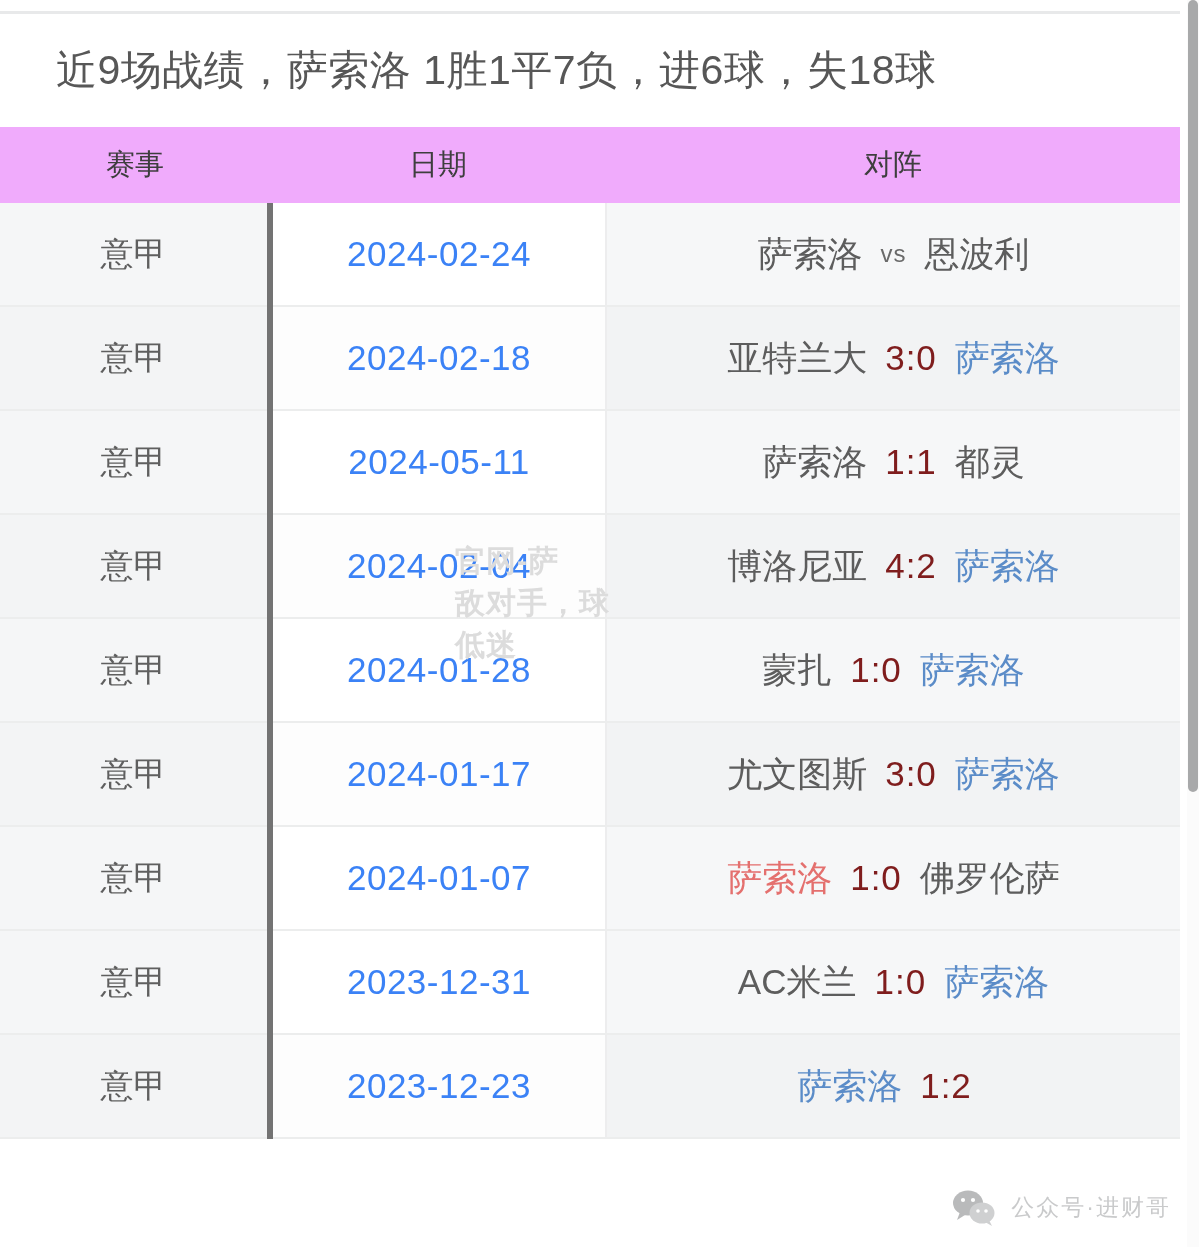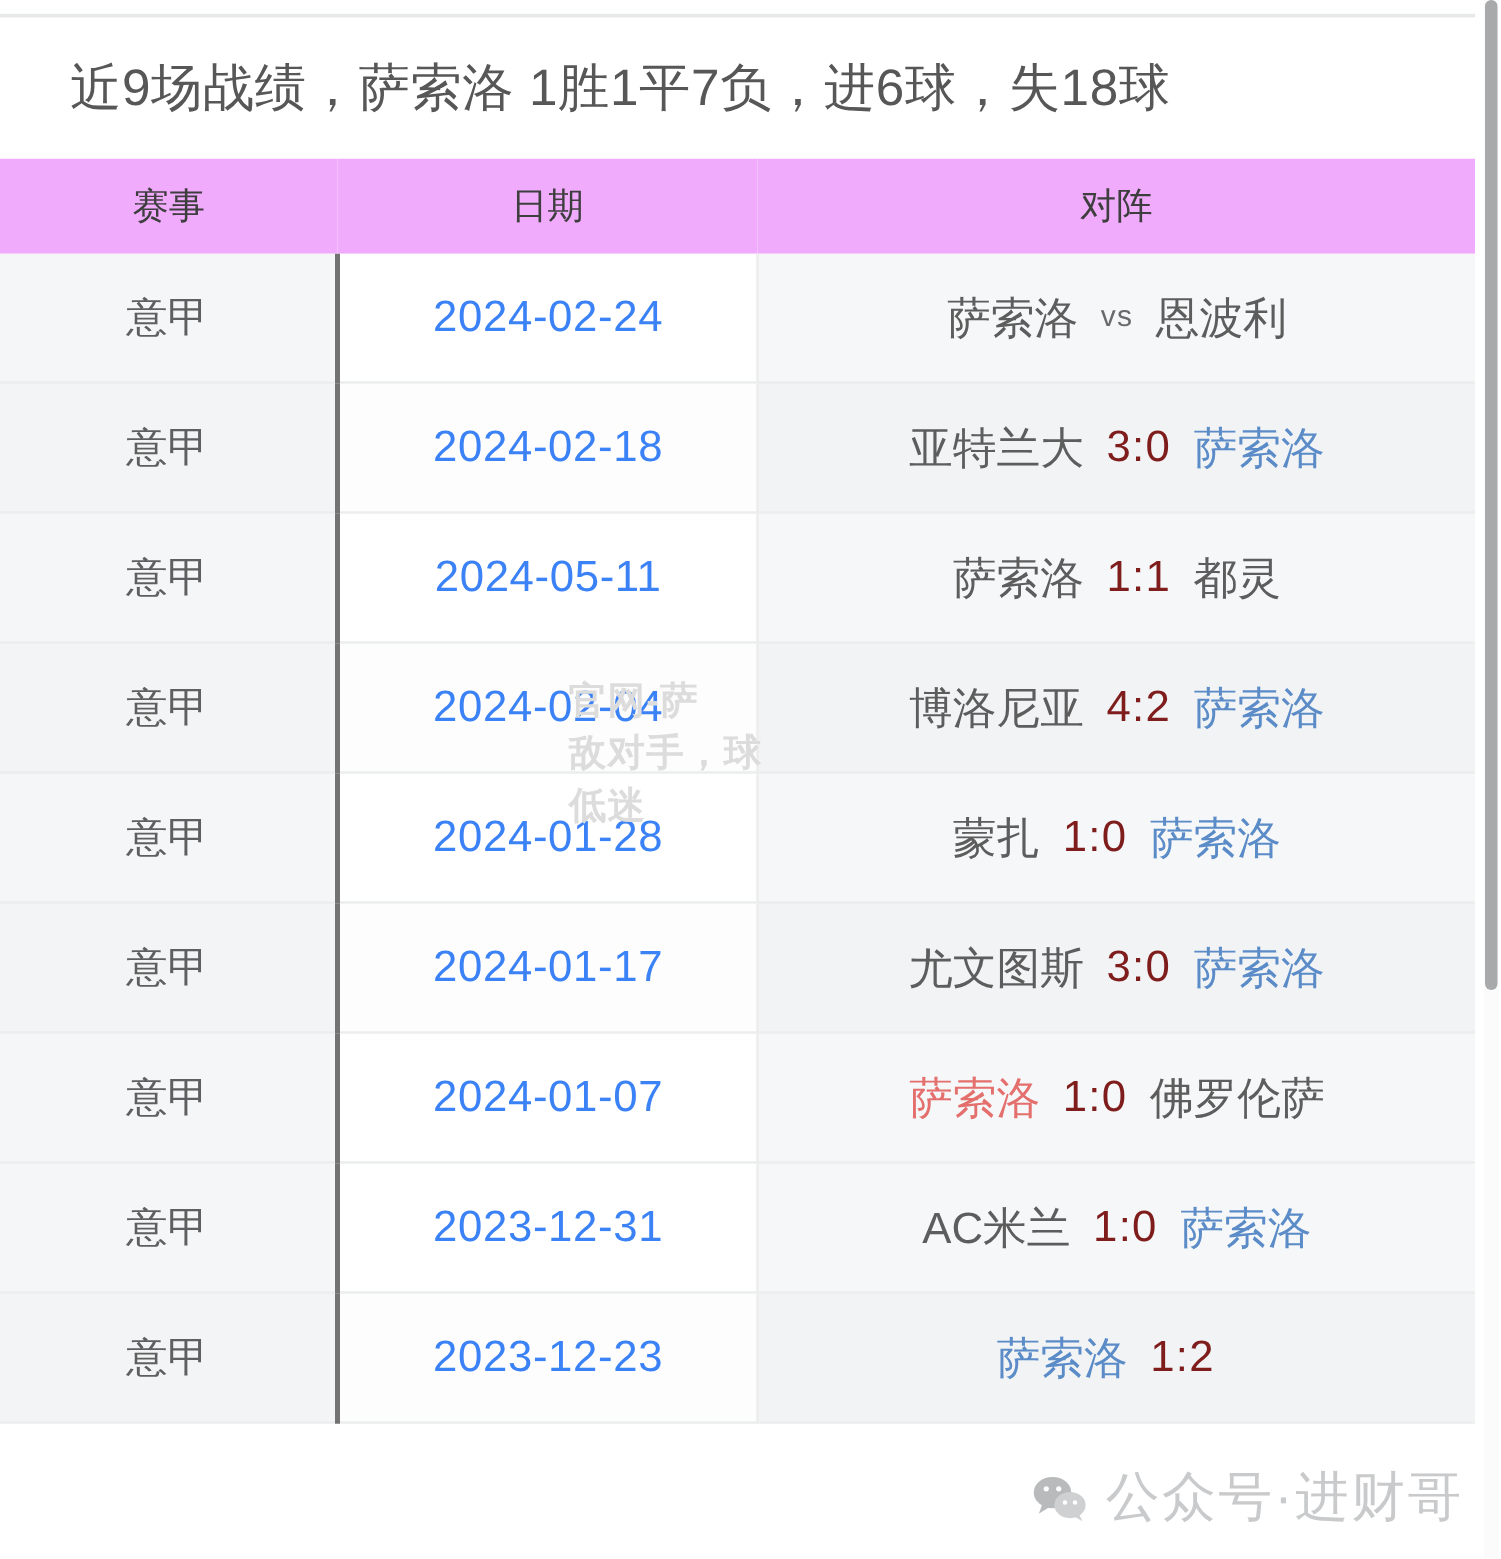--- a/index.html
+++ b/index.html
@@ -80,21 +80,21 @@
     text-align: center;
     font-size: 34px;
     color: #5c5c5c;
     padding: 0;
     border-bottom: 2px solid #eceded;
     white-space: nowrap;
     font-weight: 400;
   }
 
   
-  td.col-comp  { background: #f5f6f7; border-right: 4px solid #737373; }
+  td.col-comp  { background: #f5f6f7; border-right: 6px solid #737373; }
   td.col-date  { background: #ffffff;  border-right: 2px solid #ededee; }
   td.col-match { background: #f6f7f8; }
 
   tr.alt td.col-comp  { background: #f3f4f5; }
   tr.alt td.col-date  { background: #fdfdfd; }
   tr.alt td.col-match { background: #f2f3f4; }
 
   .comp-label { font-size: 33px; color: #5f5f5f; }
   .date-label { font-size: 35px; color: #3b82f6; letter-spacing: 0.5px; }
 
@@ -129,21 +129,21 @@
   }
 
   .wm-brand {
     position: absolute;
     right: 30px;
     bottom: 20px;
     display: flex;
     align-items: center;
     gap: 14px;
     color: #c9cacb;
-    font-size: 43px;
+    font-size: 23px;
     letter-spacing: 2px;
     pointer-events: none;
   }
   .wechat-icon { width: 46px; height: 40px; display: block; }
 
   
   .scrollbar-track {
     position: absolute;
     top: 0;
     right: 2px;

